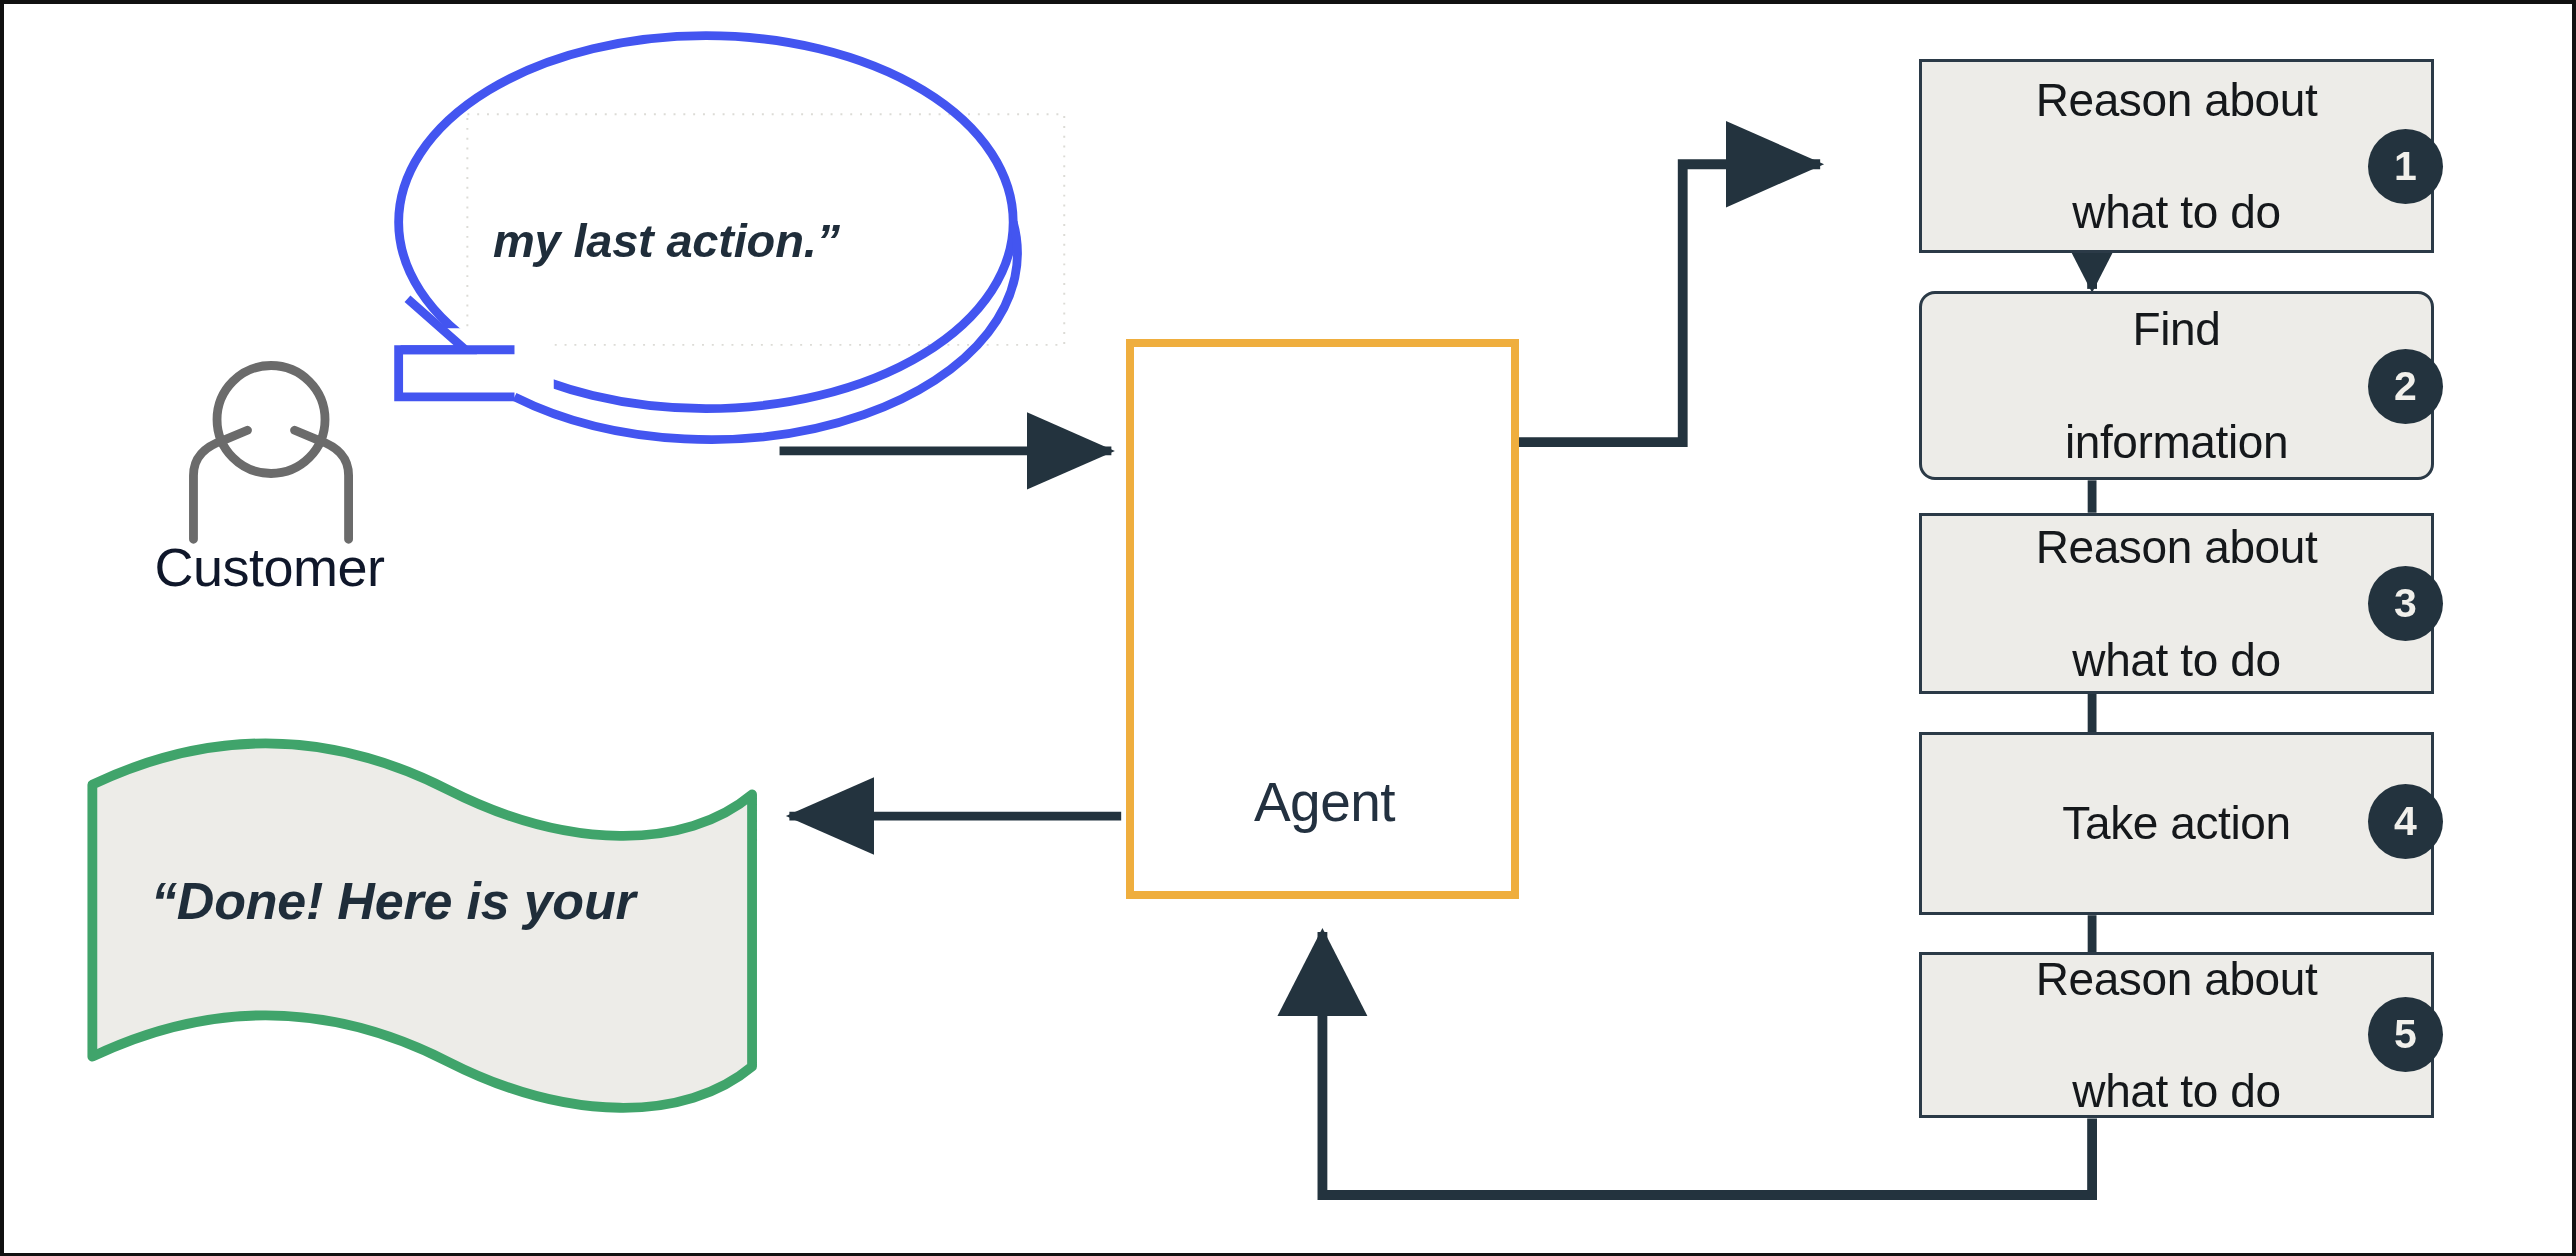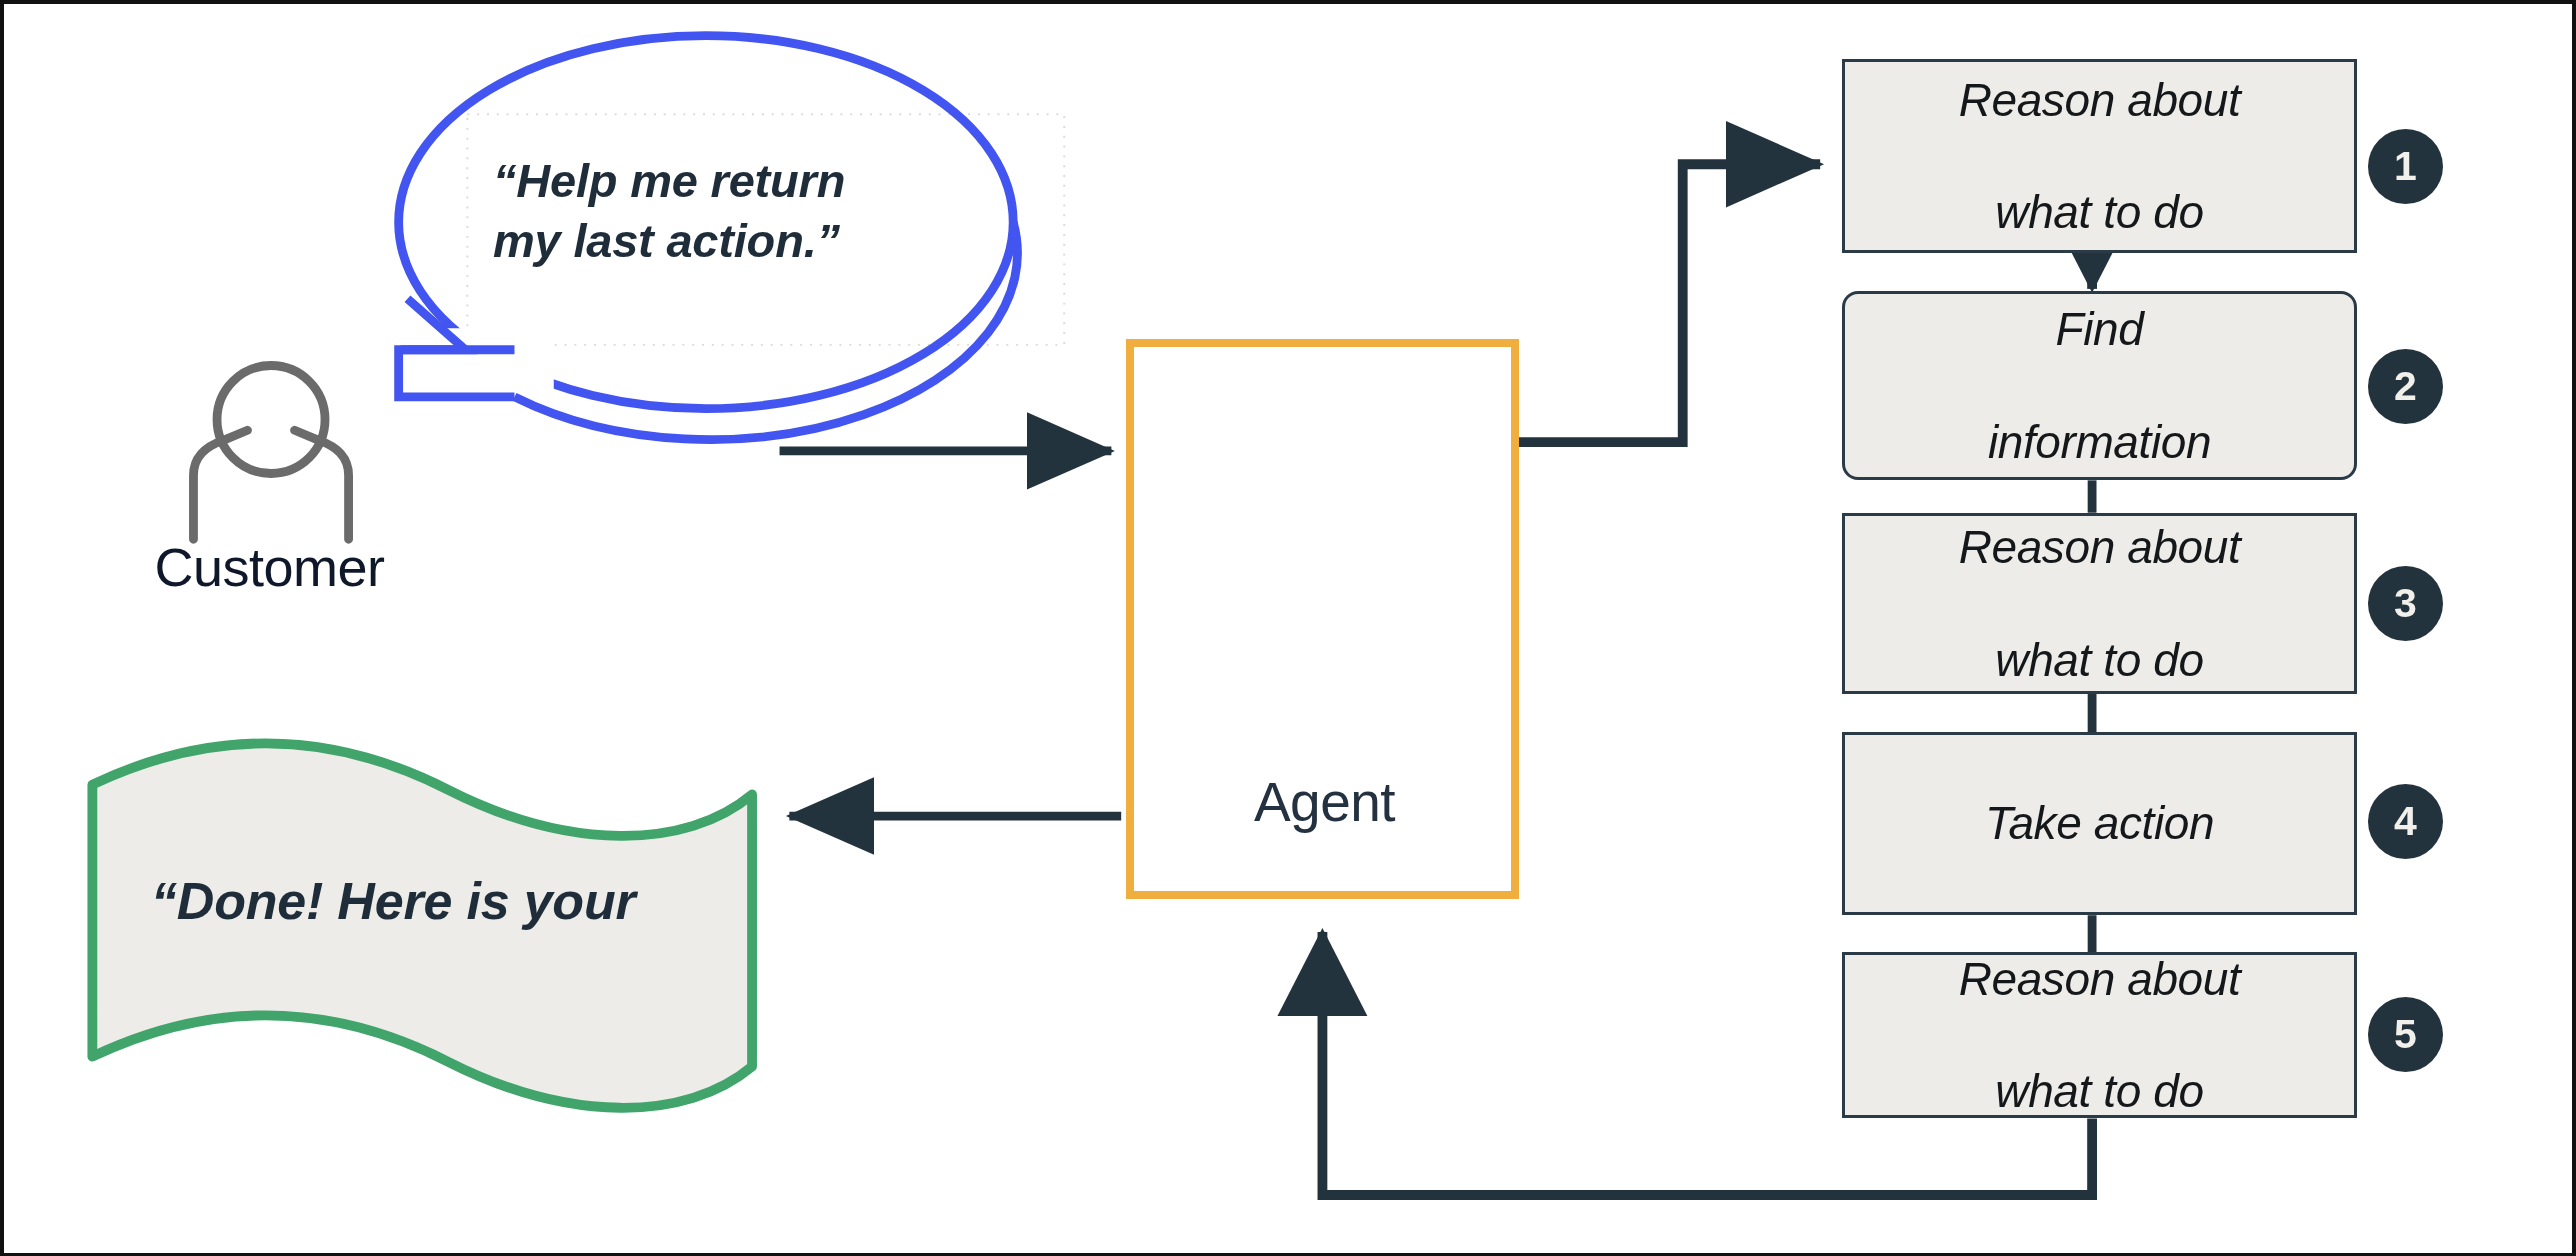--- a/index.html
+++ b/index.html
@@ -73,35 +73,34 @@
     width:393px;
     text-align:center;
     font-size:55px;
     color:#233140;
     letter-spacing:-0.5px;
   }
 
   
   .step-box{
     position:absolute;
-    left:1838px;
+    left:1915px;
     width:515px;
     background:#EDECE8;
     border:3.9px solid #2B3A47;
     box-sizing:border-box;
     display:flex;
     align-items:center;
     justify-content:center;
     text-align:center;
     color:#15181B;
     font-size:46px;
     line-height:1.22;
     letter-spacing:-0.4px;
     padding:3.9px 9.8px;
-    font-style:italic;
   }
   .step-box span{display:block;}
 
   .badge{
     position:absolute;
     left:2364px;
     width:75px;
     height:75px;
     border-radius:50%;
     background:#23333E;
@@ -242,21 +241,21 @@
         <path d="M 1378 662 L 1378 640 L 1362 624"></path>
       </g>
     </svg>
 
     <div id="agent-box"></div>
     <div class="abs agent-label">Agent</div>
 
     <div class="abs customer-label">Customer</div>
 
     <div class="abs bubble-text">
-      <span>“Help me return</span><br>
+      <br>
       <span>my last action.”</span>
     </div>
 
     <div class="abs banner-text">
       <span>“Done! Here is your</span><br>
     </div>
 
     <div class="step-box" style="top:55px;height:194px;">
       <span>
         <span>Reason about</span><br>

